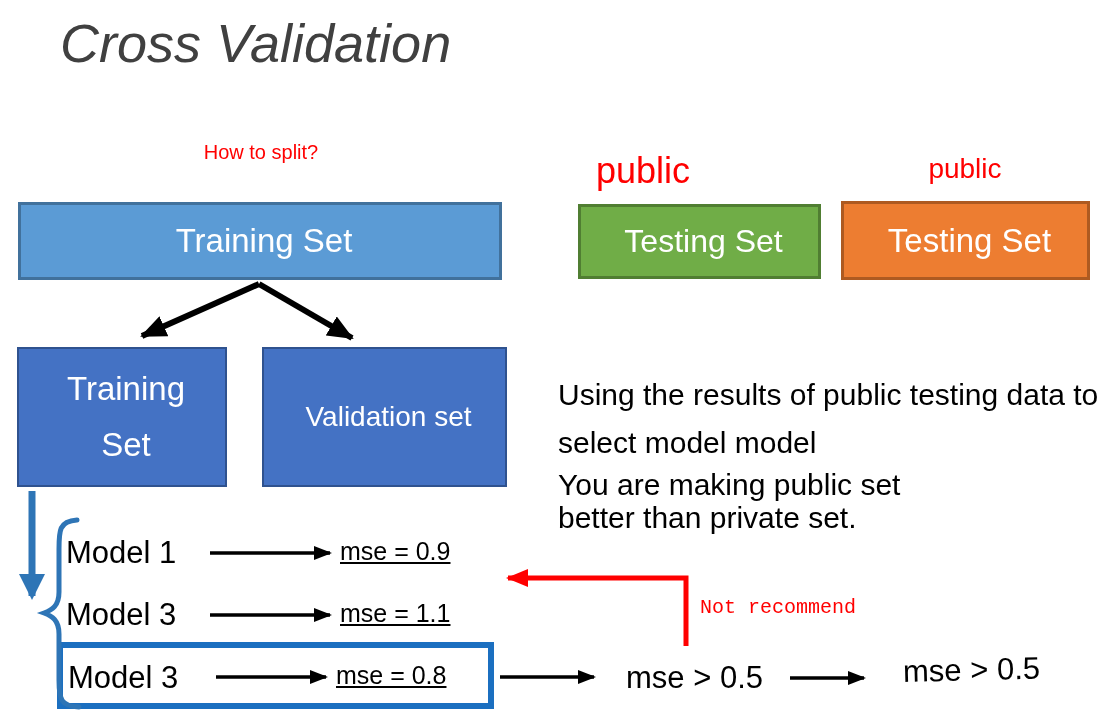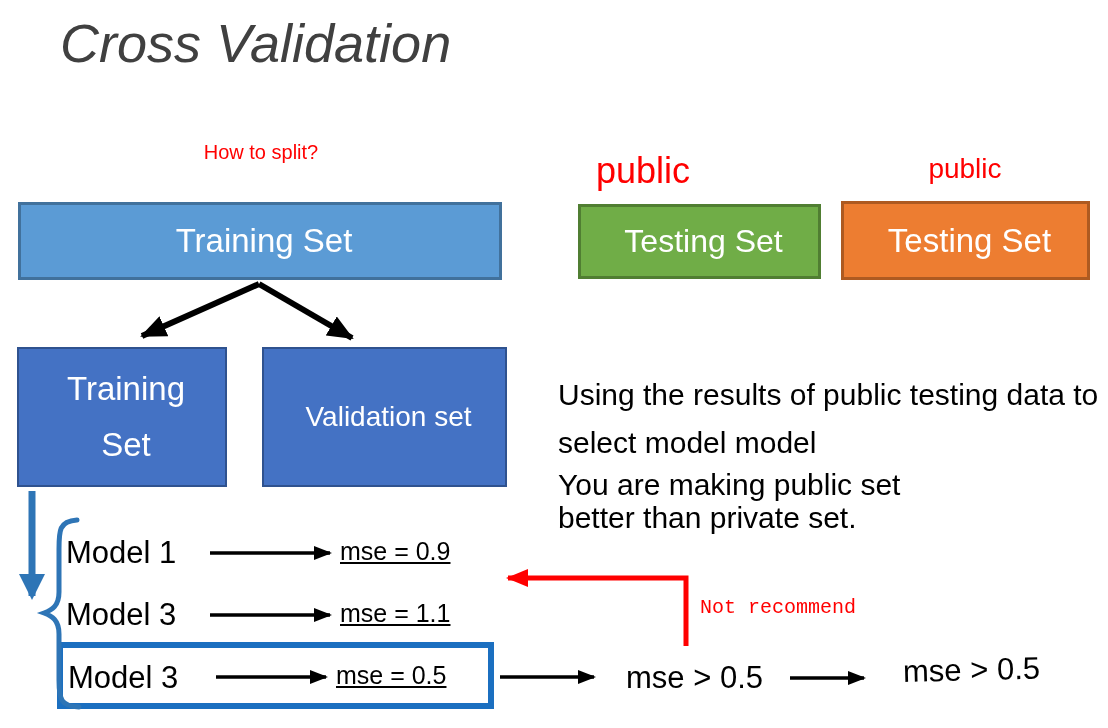--- a/index.html
+++ b/index.html
@@ -99,21 +99,21 @@
   </div>
 
   <div class="abs note1">Using the results of public testing data to select model model</div>
   <div class="abs note2">You are making public set better than private set.</div>
 
   <div class="abs model-name m1n">Model 1</div>
   <div class="abs model-result m1r">mse = 0.9</div>
   <div class="abs model-name m2n">Model 3</div>
   <div class="abs model-result m2r">mse = 1.1</div>
   <div class="abs model-name m3n">Model 3</div>
-  <div class="abs model-result m3r">mse = 0.5</div>
+  <div class="abs model-result m3r">mse = 0.8</div>
 
   <div class="abs model3-frame"></div>
 
   <div class="abs red not-recommend">Not recommend</div>
 
   <div class="abs mse-public">mse &gt; 0.5</div>
   <div class="abs mse-private">mse &gt; 0.5</div>
 
   <svg class="connectors" width="1108" height="728" viewBox="0 0 1108 728">
     <defs>

